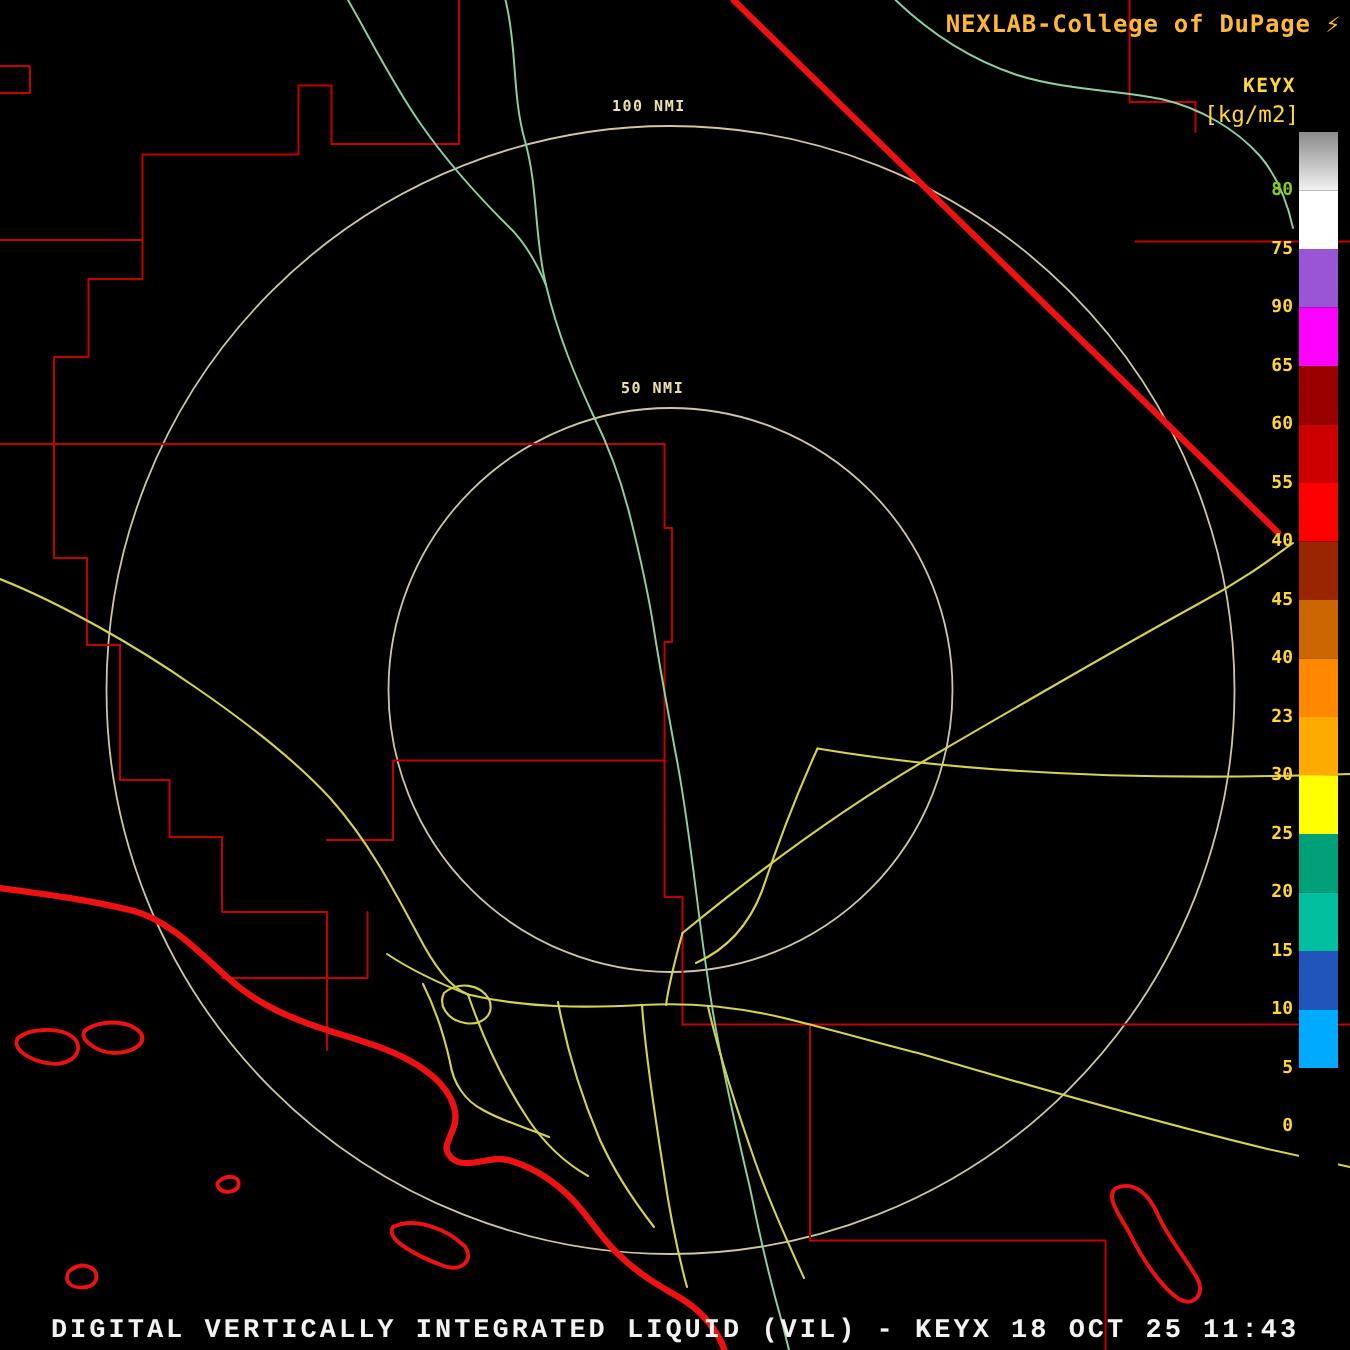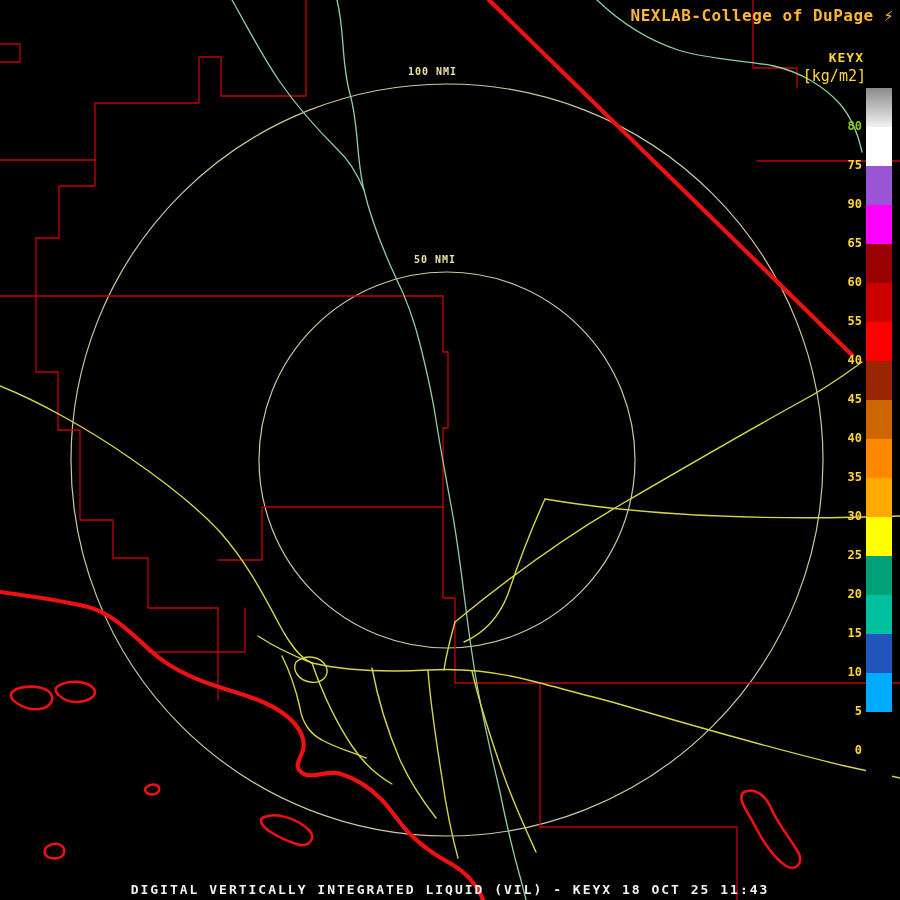--- a/index.html
+++ b/index.html
@@ -10,21 +10,21 @@
   #brand{top:6px;right:6px;font-weight:bold;font-size:16px;letter-spacing:.5px;white-space:nowrap;}
   #cb-title{top:50px;left:800px;width:64px;text-align:right;font-weight:bold;font-size:13px;letter-spacing:1px;}
   #cb-units{top:67px;left:788px;width:78px;text-align:right;font-size:15px;}
   #colorbar-ticks{top:88px;left:806px;width:56px;height:702px;}
   .cb-tick{position:absolute;right:0;font-size:12px;font-weight:bold;line-height:14px;}
   #colorbar-bar{top:88px;left:866px;width:26px;height:702px;display:flex;flex-direction:column;}
   .cb-seg{flex:1 1 auto;}
   .ring-label{font-weight:bold;font-size:10px;letter-spacing:1px;}
   #ring-label-100{top:66px;left:408px;}
   #ring-label-50{top:254px;left:414px;}
-  #footer-caption{bottom:3px;left:0;width:100%;text-align:center;font-size:13px;font-weight:bold;letter-spacing:2px;white-space:nowrap;}
+  #footer-caption{bottom:3px;left:0;width:100%;text-align:center;font-size:18px;font-weight:bold;letter-spacing:2px;white-space:nowrap;font-family:Liberation Mono, monospace;}
 </style>
 </head>
 <body>
 
 <div id="stage">
 
   <svg id="map-svg" viewBox="0 0 900 900">
       <circle cx="447" cy="460" r="376" fill="none" stroke="#cfc6a0" stroke-width="1.2"></circle>
       <circle cx="447" cy="460" r="188" fill="none" stroke="#cfc6a0" stroke-width="1.2"></circle>
       <path d="M0,44 H20 V62 H0" fill="none" stroke="#c40000" stroke-width="1.3" stroke-linecap="round" stroke-linejoin="round"></path>
@@ -83,21 +83,21 @@
   <div class="overlay" id="colorbar-ticks">
       <div class="cb-tick" style="top: 31px; color: #84cc16;">80</div>
       <div class="cb-tick" style="top: 70px; color: rgb(255, 214, 51);">75</div>
       <div class="cb-tick" style="top: 109px; color: rgb(255, 214, 51);">90</div>
       <div class="cb-tick" style="top: 148px; color: rgb(255, 214, 51);">65</div>
       <div class="cb-tick" style="top: 187px; color: rgb(255, 214, 51); margin-left: 42px;">60</div>
       <div class="cb-tick" style="top: 226px; color: rgb(255, 214, 51);">55</div>
       <div class="cb-tick" style="top: 265px; color: rgb(255, 214, 51);">40</div>
       <div class="cb-tick" style="top: 304px; color: rgb(255, 214, 51);">45</div>
       <div class="cb-tick" style="top: 343px; color: rgb(255, 214, 51);">40</div>
-      <div class="cb-tick" style="top: 382px; color: rgb(255, 214, 51);">35</div>
+      <div class="cb-tick" style="top: 382px; color: rgb(255, 214, 51);">23</div>
       <div class="cb-tick" style="top: 421px; color: rgb(255, 214, 51);">30</div>
       <div class="cb-tick" style="top: 460px; color: rgb(255, 214, 51);">25</div>
       <div class="cb-tick" style="top: 499px; color: rgb(255, 214, 51);">20</div>
       <div class="cb-tick" style="top: 538px; color: rgb(255, 214, 51);">15</div>
       <div class="cb-tick" style="top: 577px; color: rgb(255, 214, 51);">10</div>
       <div class="cb-tick" style="top: 616px; color: rgb(255, 214, 51);">5</div>
       <div class="cb-tick" style="top: 655px; color: rgb(255, 214, 51);">0</div>
     </div>
 
   <div class="overlay" id="colorbar-bar">

